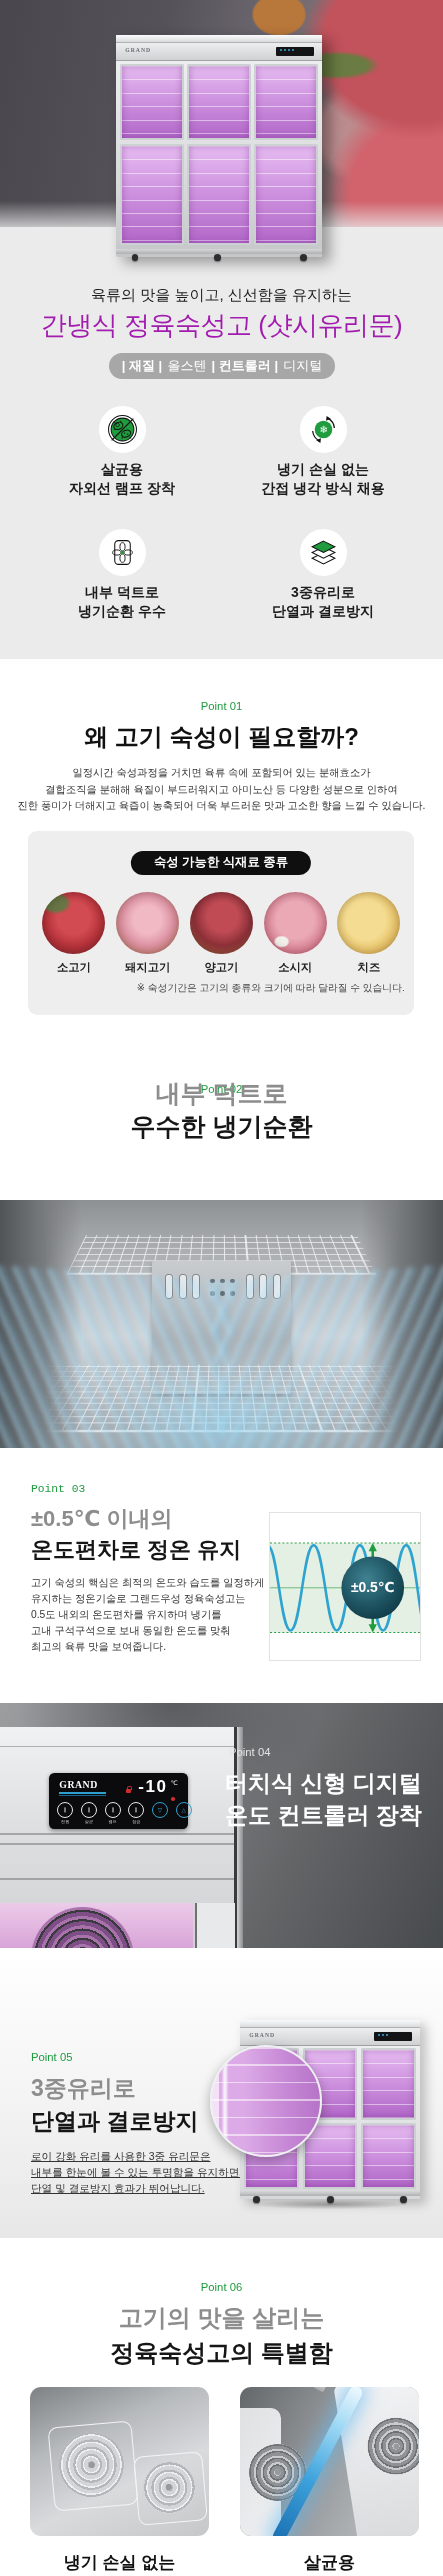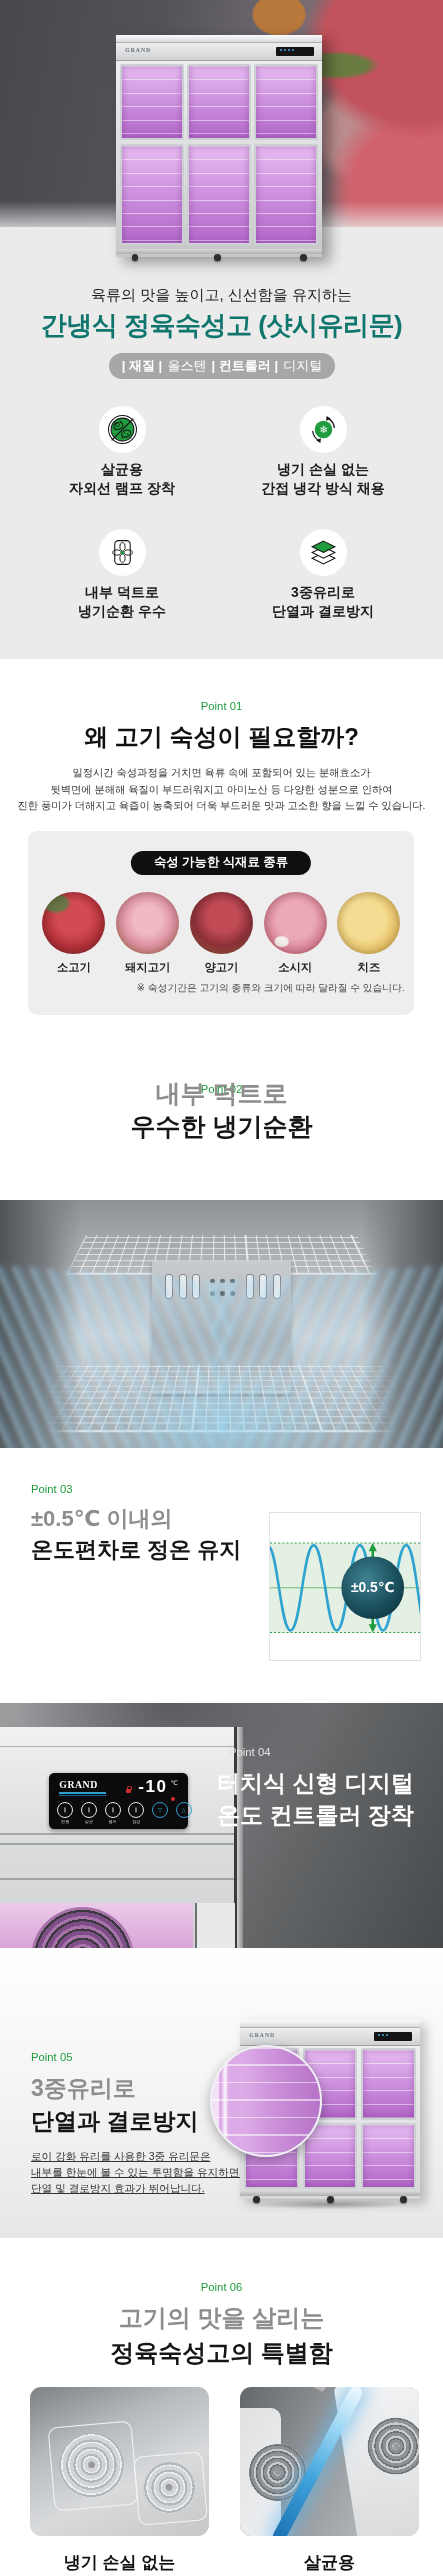--- a/index.html
+++ b/index.html
@@ -32,21 +32,21 @@
   .door{flex:1;border:2.6px solid #cdd0d3;border-radius:1.5px;
     background:
       repeating-linear-gradient(180deg,rgba(255,255,255,.5) 0 1px,rgba(255,255,255,0) 1px 13.4px),
       linear-gradient(180deg,#e6bcf1 0%,#cf94e0 45%,#b167c8 100%);
     box-shadow:inset 0 0 7.2px rgba(120,40,140,.45);}
   .fr-base{position:absolute;left:0;bottom:3.1px;width:100%;height:5.2px;background:linear-gradient(#d6d8da,#aeb0b2);}
   .wheel{position:absolute;bottom:-4.1px;width:6.7px;height:6.7px;border-radius:50%;background:#2d2d30;box-shadow:0 1px 1.5px rgba(0,0,0,.4);}
   
   .grayhead{left:0;top:227px;width:443px;height:432px;background:#ecebeb;}
   .sub-t{top:286px;font-size:15px;font-weight:500;color:#1c1c1c;}
-  .main-t{top:308px;font-size:26px;font-weight:700;color:#0f766e;letter-spacing:-0.5px;}
+  .main-t{top:308px;font-size:26px;font-weight:400;color:#a21caf;letter-spacing:-0.5px;}
   .pill{left:109px;top:353px;width:226px;height:26px;border-radius:13px;background:#a7a7a7;
     display:flex;align-items:center;justify-content:center;gap:5.2px;color:#fff;font-size:13px;}
   .pill .b{font-weight:800;} .pill .r{font-weight:400;}
   .feat{width:196px;text-align:center;}
   .f1{left:24px;top:406px;} .f2{left:225px;top:406px;} .f3{left:24px;top:529px;} .f4{left:225px;top:529px;}
   .f-ico{width:47px;height:47px;border-radius:50%;background:#fff;margin:0 auto;display:flex;align-items:center;justify-content:center;}
   .f-lab{margin-top:6.7px;font-size:14px;line-height:19.6px;font-weight:700;color:#1c1c1c;}
   
   .pt-label{font-size:11.3px;font-weight:500;color:#1f9c3e;}
   .t-gray{color:#8d8d8d;} .t-dark{color:#161616;}
@@ -89,21 +89,21 @@
   .sh1{left:77px;right:77px;top:31px;height:44px;transform:perspective(155px) rotateX(28deg);}
   .sh2{left:26px;right:26px;top:155px;height:77px;transform:perspective(155px) rotateX(32deg);}
   .beam{position:absolute;filter:blur(2.6px);}
   .beam-l{left:-41px;top:72px;width:268px;height:227px;transform:rotate(4deg);
     background:repeating-linear-gradient(62deg,rgba(173,224,248,0) 0 6.2px,rgba(176,226,249,.55) 6.2px 9.8px,rgba(120,195,235,.22) 9.8px 15.5px);}
   .beam-r{right:-41px;top:72px;width:268px;height:227px;transform:rotate(-4deg);
     background:repeating-linear-gradient(118deg,rgba(173,224,248,0) 0 6.2px,rgba(176,226,249,.55) 6.2px 9.8px,rgba(120,195,235,.22) 9.8px 15.5px);}
   .beam-c{left:93px;top:134px;width:258px;height:134px;filter:blur(6.2px);
     background:radial-gradient(60% 60% at 50% 70%,rgba(150,215,245,.55),rgba(150,215,245,0) 75%);}
   
-  .p3-label{left:31px;top:1483px;}
+  .p3-label{left:31px;top:1483px;font-family:Liberation Mono, monospace;}
   .p3-t1{left:31px;top:1504px;font-size:22px;font-weight:800;}
   .p3-t2{left:31px;top:1535px;font-size:22px;font-weight:800;}
   .p3-body{left:31px;top:1575px;font-size:10.3px;line-height:16px;font-weight:500;color:#333;}
   .p3-card{left:269px;top:1512px;width:150px;height:147px;background:#fff;border:0.5px solid #e2e2e2;}
   
   .p4{left:0;top:1703px;width:443px;height:245px;overflow:hidden;
     background:radial-gradient(216px 155px at 38% 0%,rgba(40,40,42,.45),rgba(40,40,42,0) 70%),
       linear-gradient(115deg,#9b9d9f 0%,#85878a 30%,#636567 65%,#474a4c 100%);}
   .p4-fridge{position:absolute;left:0;top:24px;width:234px;height:222px;
     background:linear-gradient(180deg,#f0f1f3 0%,#dddfe1 45%,#cfd1d3 100%);}
@@ -123,21 +123,21 @@
   .cbtn{width:14px;height:14px;border:1px solid #e9e9e9;border-radius:50%;position:relative;}
   .cbtn:after{content:"";position:absolute;left:50%;top:50%;width:1px;height:5.2px;background:#e9e9e9;transform:translate(-50%,-50%);}
   .cbtn-lab{font-size:4.1px;color:#cfcfcf;text-align:center;margin-top:1px;}
   .bbtn{width:14px;height:14px;border:1px solid #2f9fd0;border-radius:50%;color:#2f9fd0;font-size:5.7px;
     display:flex;align-items:center;justify-content:center;}
   .p4-fan{position:absolute;left:0;top:200px;width:193px;height:45px;overflow:hidden;background:linear-gradient(#eccbe9,#d8a4d8);}
   .p4-fan .fanc{position:absolute;left:31px;top:4.1px;width:103px;height:103px;border-radius:50%;
     background:repeating-radial-gradient(circle at 50% 50%,#39393d 0 2.1px,#a873ab 2.1px 5.2px,#7d4f86 5.2px 9.3px);}
   .p4-dedge{position:absolute;left:195px;top:200px;width:40px;height:45px;background:linear-gradient(90deg,#6e7072 0 2.1px,#e7e9eb 2.1px);}
   .p4-label{left:229px;top:43px;color:#e4e4e4;}
-  .p4-t{left:217px;font-size:23px;font-weight:800;color:#fff;}
+  .p4-t{left:225px;font-size:23px;font-weight:800;color:#fff;}
   .p4-body{left:229px;top:142px;font-size:10.8px;line-height:15.5px;font-weight:500;color:#f2f2f2;}
   
   .p5{left:0;top:1948px;width:443px;height:290px;background:linear-gradient(180deg,#ffffff 0%,#f3f3f4 55%,#e7e7e8 100%);padding-left:30px;}
   .p5-label{left:31px;top:103px;}
   .p5-t1{left:31px;top:125px;font-size:23px;font-weight:800;}
   .p5-t2{left:31px;top:158px;font-size:23px;font-weight:800;}
   .p5-body{left:31px;top:200px;font-size:10.6px;line-height:16px;font-weight:500;color:#333;text-decoration:underline;}
   .p5-fridge{position:absolute;left:240px;top:72px;width:180px;height:179px;background:linear-gradient(180deg,#f1f2f4,#d6d8da);border-radius:1.5px;box-shadow:5.2px 4.1px 10.3px rgba(0,0,0,.22);}
   .p5-shadow{position:absolute;left:227px;top:250px;width:206px;height:13.4px;border-radius:50%;
     background:radial-gradient(50% 50% at 50% 50%,rgba(0,0,0,.28),rgba(0,0,0,0) 75%);}
@@ -279,21 +279,21 @@
     <div class="f-lab">
       <div>3중유리로</div>
       <div>단열과 결로방지</div>
     </div>
   </div>
 
   <div class="abs ctr pt-label p1-label">Point 01</div>
   <div class="abs ctr p1-title">왜 고기 숙성이 필요할까?</div>
   <div class="abs ctr body-c p1-body">
     <div>일정시간 숙성과정을 거치면 육류 속에 포함되어 있는 분해효소가</div>
-    <div>뒷벽면에 분해해 육질이 부드러워지고 아미노산 등 다양한 성분으로 인하여</div>
+    <div>결합조직을 분해해 육질이 부드러워지고 아미노산 등 다양한 성분으로 인하여</div>
     <div>진한 풍미가 더해지고 육즙이 농축되어 더욱 부드러운 맛과 고소한 향을 느낄 수 있습니다.</div>
   </div>
   <div class="abs p1-box">
     <div class="p1-badge">숙성 가능한 식재료 종류</div>
     <div class="ovals">
       <div class="oval ov-beef"></div>
       <div class="oval ov-pork"></div>
       <div class="oval ov-lamb"></div>
       <div class="oval ov-saus"></div>
       <div class="oval ov-chez"></div>
@@ -331,20 +331,27 @@
     <div class="p2-frame-l"></div>
     <div class="p2-frame-r"></div>
     <div class="beam beam-l"></div>
     <div class="beam beam-r"></div>
     <div class="beam beam-c"></div>
   </div>
 
   <div class="abs pt-label p3-label">Point 03</div>
   <div class="abs p3-t1 t-gray">±0.5℃ 이내의</div>
   <div class="abs p3-t2 t-dark">온도편차로 정온 유지</div>
+  <div class="abs p3-body">
+    <div>고기 숙성의 핵심은 최적의 온도와 습도를 일정하게</div>
+    <div>유지하는 정온기술로 그랜드우성 정육숙성고는</div>
+    <div>0.5도 내외의 온도편차를 유지하며 냉기를</div>
+    <div>고내 구석구석으로 보내 동일한 온도를 맞춰</div>
+    <div>최고의 육류 맛을 보여줍니다.</div>
+  </div>
   <div class="abs p3-card">
     <svg width="150" height="147" viewBox="0 0 292 285">
       <defs>
         <radialGradient id="sph" cx="40%" cy="35%" r="75%">
           <stop offset="0%" stop-color="#3f8292"></stop>
             <stop offset="60%" stop-color="#1d5260"></stop>
             <stop offset="100%" stop-color="#0e3642"></stop>
         </radialGradient>
       </defs>
       <rect x="0" y="58" width="292" height="174" fill="#cfe3cd" opacity="0.55"></rect>

